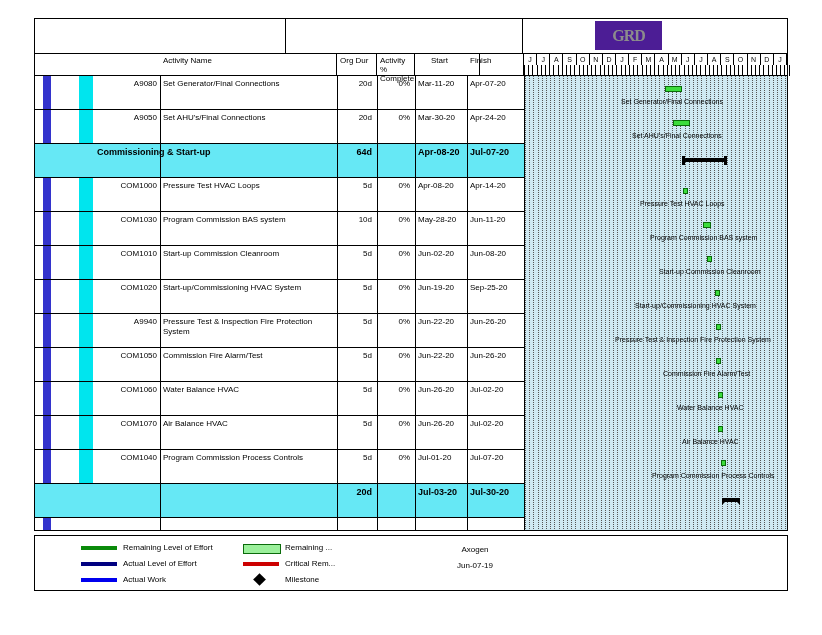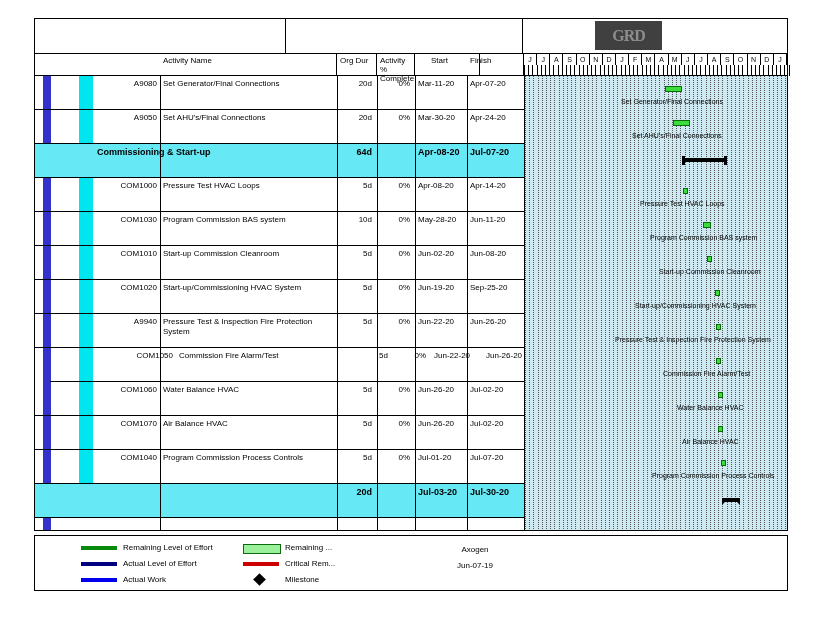--- a/index.html
+++ b/index.html
@@ -7,21 +7,21 @@
   #page{position:relative;width:822px;height:635px;background:#ffffff;overflow:hidden;}
 
   .frame{position:absolute;left:34px;top:18px;width:754px;height:513px;border:1px solid #000;box-sizing:border-box;}
 
   
   .hdr-band{position:absolute;left:34px;top:18px;width:754px;height:36px;border-bottom:1px solid #000;box-sizing:border-box;}
   .hdr-cell-a{position:absolute;left:0;top:0;width:252px;height:100%;border-right:1px solid #000;box-sizing:border-box;}
   .hdr-cell-b{position:absolute;left:252px;top:0;width:237px;height:100%;border-right:1px solid #000;box-sizing:border-box;}
   .hdr-cell-c{position:absolute;left:489px;top:0;width:264px;height:100%;box-sizing:border-box;}
 
-  .logo{position:absolute;left:595px;top:21px;width:67px;height:29px;background:#404040;}
+  .logo{position:absolute;left:595px;top:21px;width:67px;height:29px;background:#4c1d95;}
   .logo-txt{position:absolute;left:0;top:0;width:100%;height:100%;color:#8c8c8c;font-size:16px;font-weight:bold;letter-spacing:-1px;text-align:center;line-height:29px;font-family:"Liberation Serif", serif;}
 
   
   .colhdr{position:absolute;left:34px;top:54px;width:754px;height:22px;border-bottom:1px solid #000;box-sizing:border-box;font-size:8px;}
   .ch{position:absolute;top:0;height:22px;box-sizing:border-box;border-right:1px solid #000;padding:2px 3px;color:#000;}
 
   
   .c-actid{left:0px;width:126px;}
   .c-actname{left:126px;width:177px;}
   .c-orgdur{left:303px;width:40px;}
@@ -261,21 +261,21 @@
           <div class="cell finish">Sep-25-20</div>
         </div>
         <div class="row" style="top: 238px;">
           <div class="cell actid">A9940</div>
           <div class="cell name">Pressure Test &amp; Inspection Fire Protection System</div>
           <div class="cell dur">5d</div>
           <div class="cell pct">0%</div>
           <div class="cell start">Jun-22-20</div>
           <div class="cell finish">Jun-26-20</div>
         </div>
-        <div class="row" style="top: 272px; margin-left: 16px;">
+        <div class="row" style="top: 272px;">
           <div class="cell actid">COM1050</div>
           <div class="cell name">Commission Fire Alarm/Test</div>
           <div class="cell dur">5d</div>
           <div class="cell pct">0%</div>
           <div class="cell start">Jun-22-20</div>
           <div class="cell finish">Jun-26-20</div>
         </div>
         <div class="row" style="top: 306px;">
           <div class="cell actid">COM1060</div>
           <div class="cell name">Water Balance HVAC</div>

